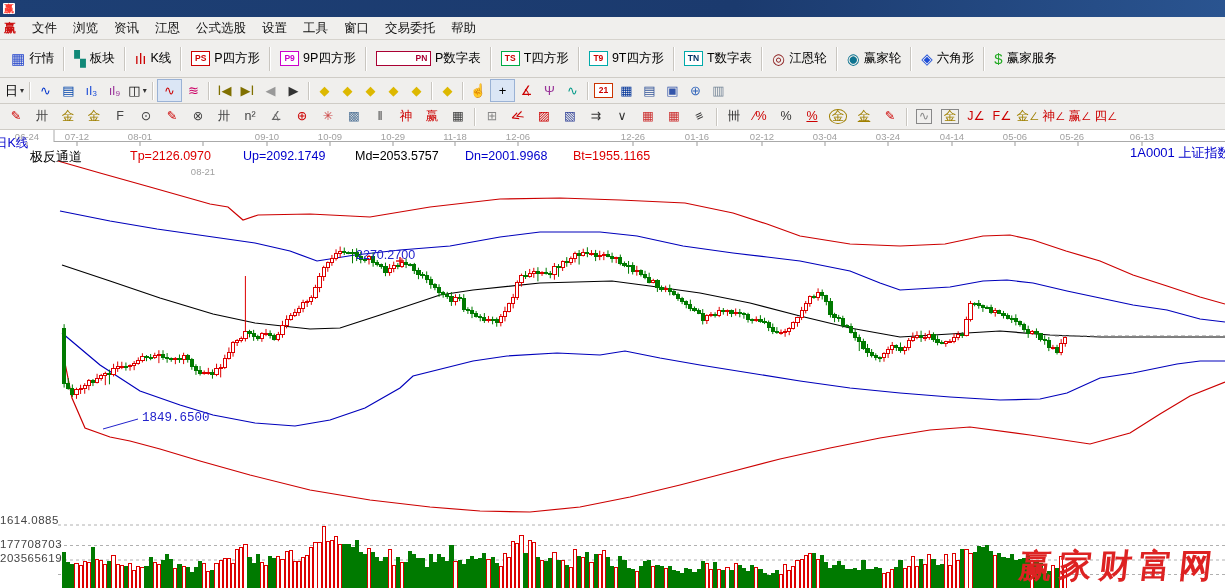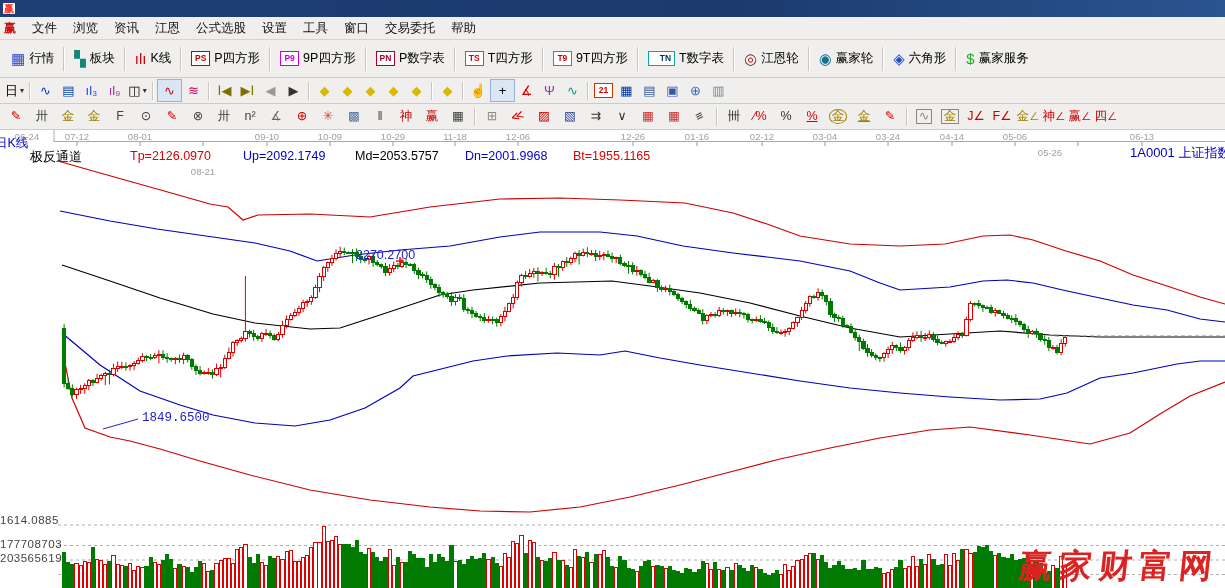--- a/index.html
+++ b/index.html
@@ -83,36 +83,36 @@
       <span class="badge" style="border: 1px solid rgb(204, 0, 0); color: rgb(204, 0, 0);">PS</span>
       <span>P四方形</span>
     </div>
     <div class="vsep"></div>
     <div class="tbtn">
       <span class="badge" style="border: 1px solid rgb(204, 0, 204); color: rgb(204, 0, 204);">P9</span>
       <span>9P四方形</span>
     </div>
     <div class="vsep"></div>
     <div class="tbtn">
-      <span class="badge" style="border: 1px solid rgb(170, 0, 51); color: rgb(170, 0, 51);">PN</span>
+      <span class="badge" style="border: 1px solid rgb(170, 0, 51); color: rgb(170, 0, 51); padding-left: 36px;">PN</span>
       <span>P数字表</span>
     </div>
     <div class="vsep"></div>
     <div class="tbtn">
       <span class="badge" style="border: 1px solid rgb(0, 170, 68); color: rgb(204, 0, 0);">TS</span>
       <span>T四方形</span>
     </div>
     <div class="vsep"></div>
     <div class="tbtn">
       <span class="badge" style="border: 1px solid rgb(0, 170, 170); color: rgb(204, 0, 0);">T9</span>
       <span>9T四方形</span>
     </div>
     <div class="vsep"></div>
     <div class="tbtn">
-      <span class="badge" style="border: 1px solid rgb(0, 170, 170); color: rgb(0, 51, 102); padding-left: 8px;">TN</span>
+      <span class="badge" style="border: 1px solid rgb(0, 170, 170); color: rgb(0, 51, 102);">TN</span>
       <span>T数字表</span>
     </div>
     <div class="vsep"></div>
     <div class="tbtn">
       <span class="g" style="color: rgb(139, 26, 26);">◎</span>
       <span>江恩轮</span>
     </div>
     <div class="vsep"></div>
     <div class="tbtn">
       <span class="g" style="color: rgb(14, 116, 144);">◉</span>
@@ -1137,21 +1137,21 @@
       <span class="dtick" style="left: 393px;">10-29</span>
       <span class="dtick" style="left: 455px;">11-18</span>
       <span class="dtick" style="left: 518px;">12-06</span>
       <span class="dtick" style="left: 633px;">12-26</span>
       <span class="dtick" style="left: 697px;">01-16</span>
       <span class="dtick" style="left: 762px;">02-12</span>
       <span class="dtick" style="left: 825px;">03-04</span>
       <span class="dtick" style="left: 888px;">03-24</span>
       <span class="dtick" style="left: 952px;">04-14</span>
       <span class="dtick" style="left: 1015px;">05-06</span>
-      <span class="dtick" style="left: 1050px; margin-top: 16px;">05-26</span>
+      <span class="dtick" style="left: 1072px;">05-26</span>
       <span class="dtick" style="left: 1142px;">06-13</span>
     </div>
   <span class="ov period-lbl">日K线</span>
   <span class="ov ind-name" style="left:30px;top:18px;">极反通道</span>
   <span id="ind-vals"><span class="ov ind-val" style="left: 130px; top: 19px; color: rgb(221, 0, 0);">Tp=2126.0970</span><span class="ov ind-val" style="left: 243px; top: 19px; color: rgb(0, 0, 204);">Up=2092.1749</span><span class="ov ind-val" style="left: 355px; top: 19px; color: rgb(0, 0, 0);">Md=2053.5757</span><span class="ov ind-val" style="left: 465px; top: 19px; color: rgb(0, 0, 204);">Dn=2001.9968</span><span class="ov ind-val" style="left: 573px; top: 19px; color: rgb(221, 0, 0);">Bt=1955.1165</span></span>
   <span class="ov sym-lbl" style="left:1130px;top:14px;">
     <span>1A0001</span>
     <span>上证指数</span>
   </span>
   <span class="ov anno" id="anno-high" style="left: 356px; top: 118px;">2270.2700</span>

